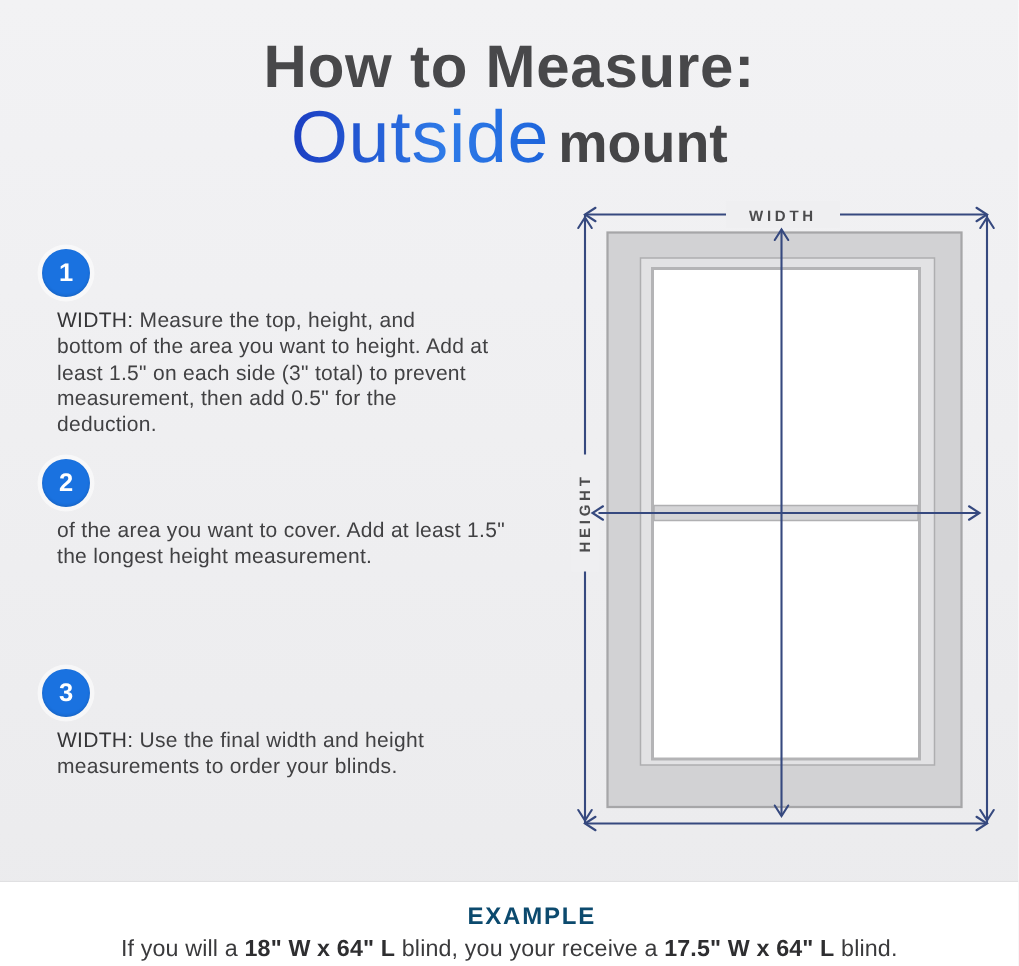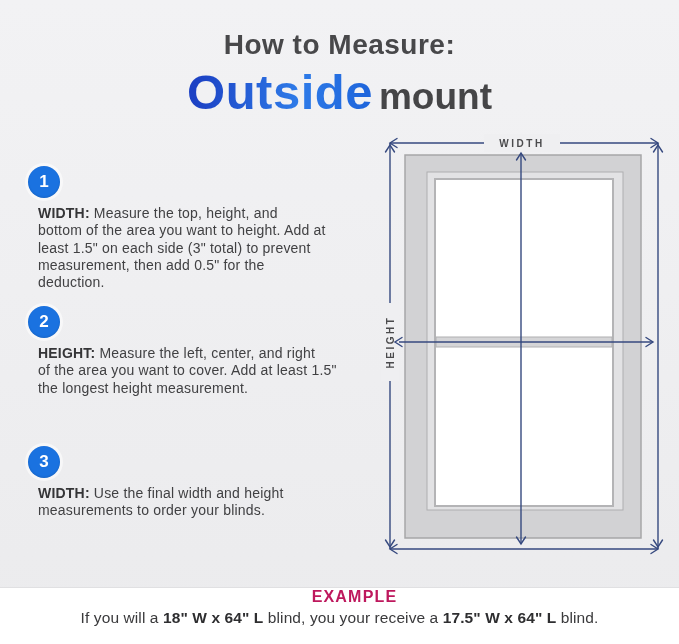--- a/index.html
+++ b/index.html
@@ -1,45 +1,45 @@
 <!DOCTYPE html>
 <html><head>
 <meta charset="utf-8">
 <style>
   html,body{margin:0;padding:0;}
   body{font-family:"Liberation Sans", sans-serif;}
   .page{position:relative;width:679px;height:644px;background:linear-gradient(180deg,#f2f2f4 0%,#efeff1 45%,#ebebed 100%);overflow:hidden;}
 
   
   .title{position:absolute;top:24px;left:0;width:679px;text-align:center;}
-  .t1{font-size:28px;line-height:42px;font-weight:700;letter-spacing:.5px;color:#48484a;}
+  .t1{font-size:40px;line-height:42px;font-weight:700;letter-spacing:.5px;color:#48484a;}
   .t2{margin-top:0;line-height:52px;}
-  .t2b{font-size:49px;font-weight:700;letter-spacing:.5px;color:#2361d8;}
+  .t2b{font-size:49px;font-weight:400;letter-spacing:.5px;color:#2361d8;}
   @supports ((-webkit-background-clip:text) or (background-clip:text)){
     .t2b{background:linear-gradient(94deg,#1c41c4 5%,#2e7be8 60%,#1f66dc 95%);
          -webkit-background-clip:text;background-clip:text;color:transparent;}
   }
   .t2m{font-size:37px;font-weight:600;color:#454547;margin-left:6px;margin-top:32px;}
 
   
   .step{position:absolute;left:28px;}
   .step-1{top:166px;} .step-2{top:306px;} .step-3{top:446px;}
   .badge{width:32px;height:32px;border-radius:50%;background:#1a72e0;
          box-shadow:0 0 0 3px rgba(255,255,255,.55), inset 0 -1px 2px rgba(0,0,0,.12);
          color:#ffffff;font-size:17px;font-weight:700;display:flex;align-items:center;justify-content:center;}
   .stepbody{margin:7px 0 0 10px;font-size:14px;line-height:17.3px;color:#414143;}
   .sline{white-space:nowrap;letter-spacing:.2px;}
-  .slabel{font-weight:700;color:#353537;}
+  .slabel{font-weight:400;color:#353537;}
 
   
   .diagram{position:absolute;left:378px;top:131px;}
 
   
   .footer{position:absolute;left:0;top:587px;width:679px;height:57px;background:#ffffff;border-top:1px solid #e0e0e2;text-align:center;}
-  .ex-head{margin-top:0;font-size:16px;font-weight:800;letter-spacing:1.2px;color:#be185d;padding-left:30px;}
+  .ex-head{margin-top:15px;font-size:16px;font-weight:800;letter-spacing:1.2px;color:#0c4a6e;padding-left:30px;}
   .ex-line{margin:3px 0 0 0;font-size:15.5px;color:#3a3a3c;letter-spacing:.1px;}
   .ex-line b{font-weight:700;color:#2e2e30;}
 </style>
 </head>
 <body>
 
 <div class="page">
 
   <header class="title">
     <div class="t1">How to Measure:</div>
@@ -57,21 +57,20 @@
       <div class="sline">measurement, then add 0.5" for the</div>
       <div class="sline">deduction.</div>
     </div>
   </section>
 
   <section class="step step-2">
     <div class="badge">
         <span>2</span>
       </div>
     <div class="stepbody">
-      <div class="sline"><span class="slabel">HEIGHT:</span> <span>Measure the left, center, and right</span></div>
       <div class="sline">of the area you want to cover. Add at least 1.5"</div>
       <div class="sline">the longest height measurement.</div>
     </div>
   </section>
 
   <section class="step step-3">
     <div class="badge">
         <span>3</span>
       </div>
     <div class="stepbody">

